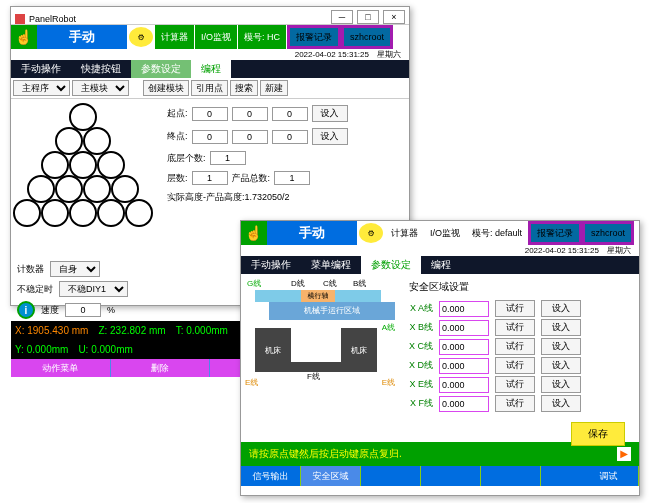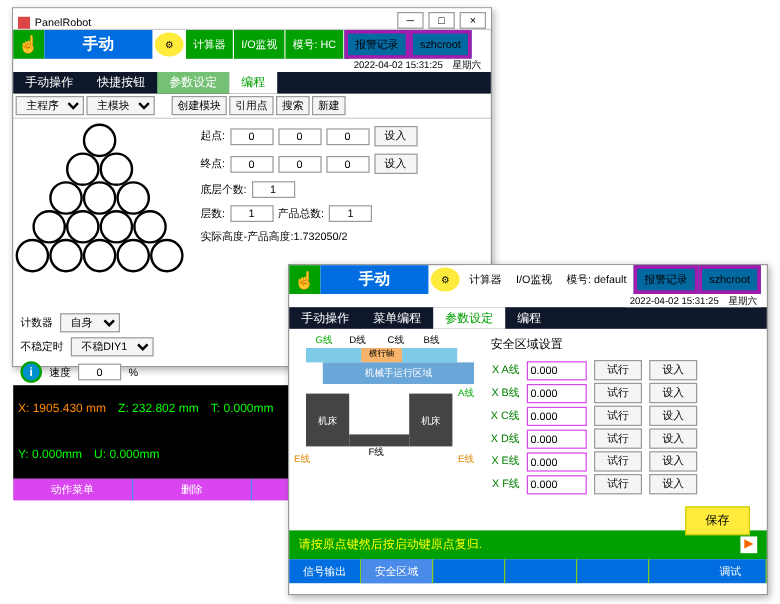--- a/index.html
+++ b/index.html
@@ -28,21 +28,21 @@
 .circ{width:28px;height:28px;border:2px solid #000;border-radius:50%;position:absolute}
 .rform{flex:1;padding:6px}
 .frow{display:flex;align-items:center;gap:4px;margin-bottom:6px}
 .chk{width:10px;height:10px;border:1px solid #00a000;display:inline-block}
 .chk.on{background:#00a000}
 .inp{border:1px solid #999;width:36px;height:14px;text-align:center;font-size:9px}
 .lbtn{border:1px solid #999;padding:1px 8px;font-size:9px;background:#f5f5f5}
 .lbl{font-size:9px}
 .row2{display:flex;gap:6px;padding:2px 6px;align-items:center}
 .info{width:18px;height:18px;border-radius:50%;background:#0090d0;color:#fff;display:flex;align-items:center;justify-content:center;font-weight:bold;border:2px solid #00a000}
-.coord{background:#000;color:#0f0;font-size:8px;display:flex;padding:14px 4px;gap:10px}
+.coord{background:#000;color:#0f0;font-size:8px;display:flex;padding:4px 4px;gap:10px}
 .coord .c0{color:#f80}
 .bbar{display:flex;background:#d946ef;height:18px}
 .bbtn{flex:1;color:#fff;text-align:center;line-height:18px;font-size:9px;border-right:1px solid #4a8ae8}
 
 .diag{width:150px;height:110px;position:relative;margin:4px}
 .dlbl{position:absolute;font-size:8px}
 .dbox{position:absolute;background:#444;color:#fff;font-size:8px;display:flex;align-items:center;justify-content:center}
 .safetitle{font-size:10px;padding:4px}
 .safrow{display:flex;align-items:center;gap:6px;margin:2px 0}
 .safrow .slbl{width:28px;font-size:9px;color:#008000;text-align:right}
@@ -190,21 +190,21 @@
     <span class="topdate">星期六</span>
   </div>
   <div class="tabs">
     <div class="tab">手动操作</div>
     <div class="tab">菜单编程</div>
     <div class="tab alt active" style="background:#fff;color:#00a000">参数设定</div>
     <div class="tab">编程</div>
   </div>
   <div style="display:flex;height:168px">
     <div class="diag">
-      <div class="dlbl" style="left:18px;top:0;color:#0a0">G线</div>
+      <div class="dlbl" style="left:2px;top:0;color:#0a0">G线</div>
       <div class="dlbl" style="left:46px;top:0">D线</div>
       <div class="dlbl" style="left:78px;top:0">C线</div>
       <div class="dlbl" style="left:108px;top:0">B线</div>
       <div class="dlbl" style="right:0;top:44px;color:#0a0">A线</div>
       <div class="dlbl" style="left:0;bottom:0;color:#d80">E线</div>
       <div class="dlbl" style="left:62px;bottom:6px">F线</div>
       <div class="dlbl" style="right:0;bottom:0;color:#d80">E线</div>
       <div style="position:absolute;left:10px;top:12px;width:126px;height:12px;background:#7ecbe8"></div>
       <div style="position:absolute;left:56px;top:12px;width:34px;height:12px;background:#f7b36b;font-size:7px;text-align:center;line-height:12px">横行轴</div>
       <div style="position:absolute;left:24px;top:24px;width:126px;height:18px;background:#6aa6d8;color:#fff;font-size:8px;text-align:center;line-height:18px">机械手运行区域</div>

